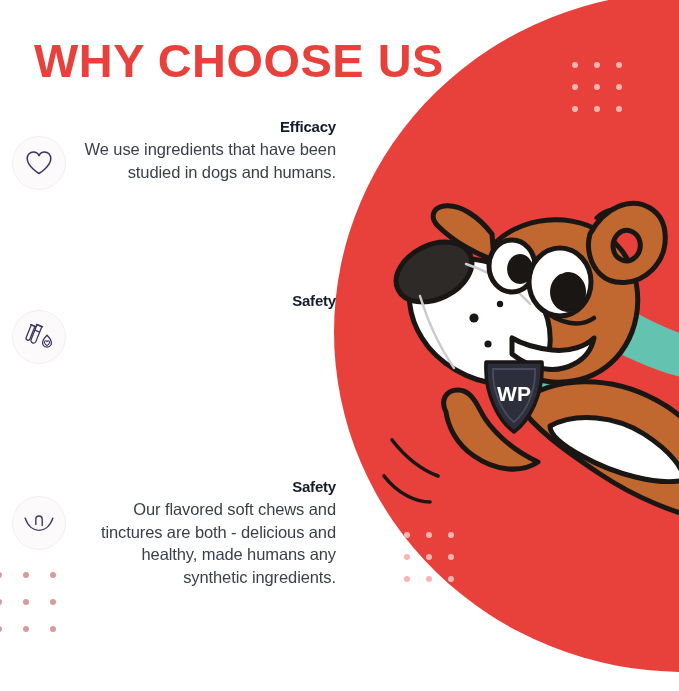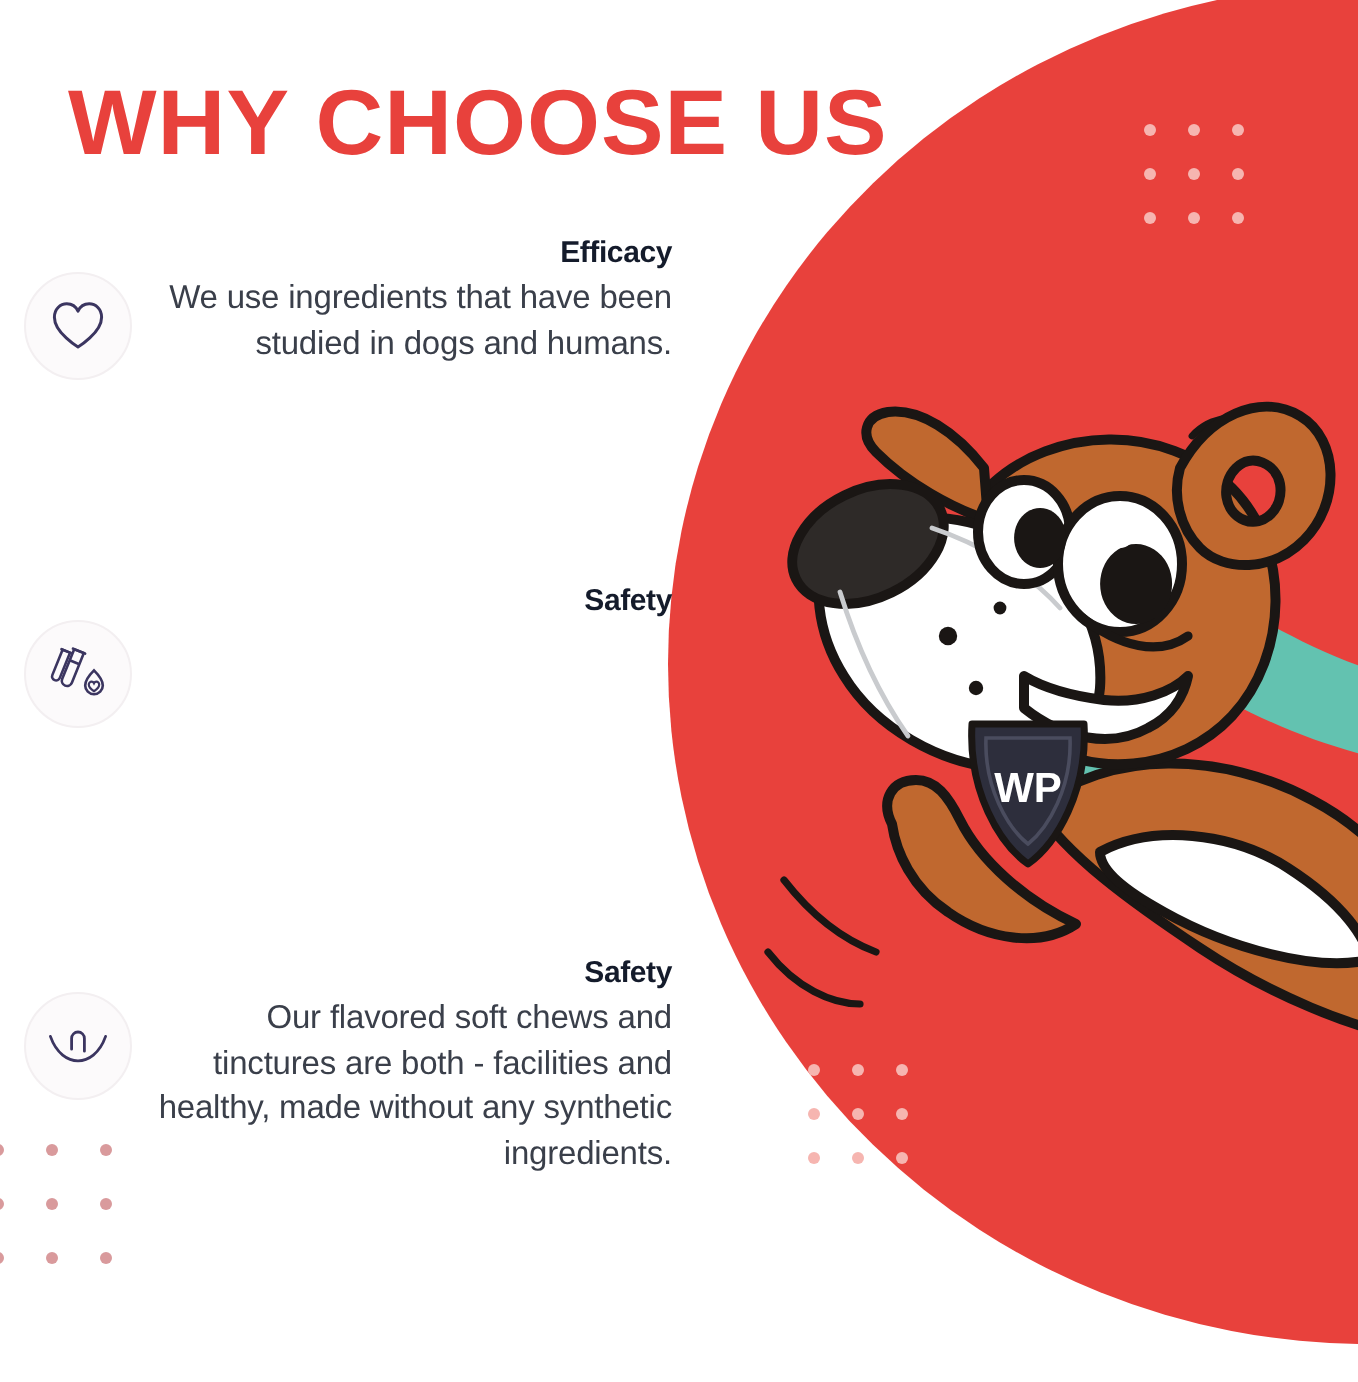--- a/index.html
+++ b/index.html
@@ -235,21 +235,21 @@
 
     <div class="feature" id="feature-2">
       <div class="icon-circle">
         <svg width="32" height="22" viewBox="0 0 32 22" fill="none" stroke="#3B3560" stroke-width="1.4">
           <path d="M2.2 6.2 C5.2 14.8 11.0 18.4 16.0 18.4 C21.0 18.4 26.8 14.8 29.8 6.2" stroke-linecap="round" fill="none"></path>
           <path d="M12.8 12.6 L12.8 7.2 a3.2 3.2 0 0 1 6.4 0 L19.2 13.6" stroke-linecap="round" fill="none"></path>
         </svg>
       </div>
       <div class="feature-text">
         <p class="feature-title">Safety</p>
-        <p class="feature-desc">Our flavored soft chews and tinctures are both - facilities and healthy, made without any synthetic ingredients.</p>
+        <p class="feature-desc">Our flavored soft chews and tinctures are both - delicious and healthy, made humans any synthetic ingredients.</p>
       </div>
     </div>
 
   </div>
 
   <div id="dog-illustration">
     <svg width="330" height="440" viewBox="0 0 330 440" fill="none">
 
       <g stroke="#1A1614" stroke-width="3.4" fill="none" stroke-linecap="round">
         <path d="M218 50 C227 40 243 38 252 46"></path>

